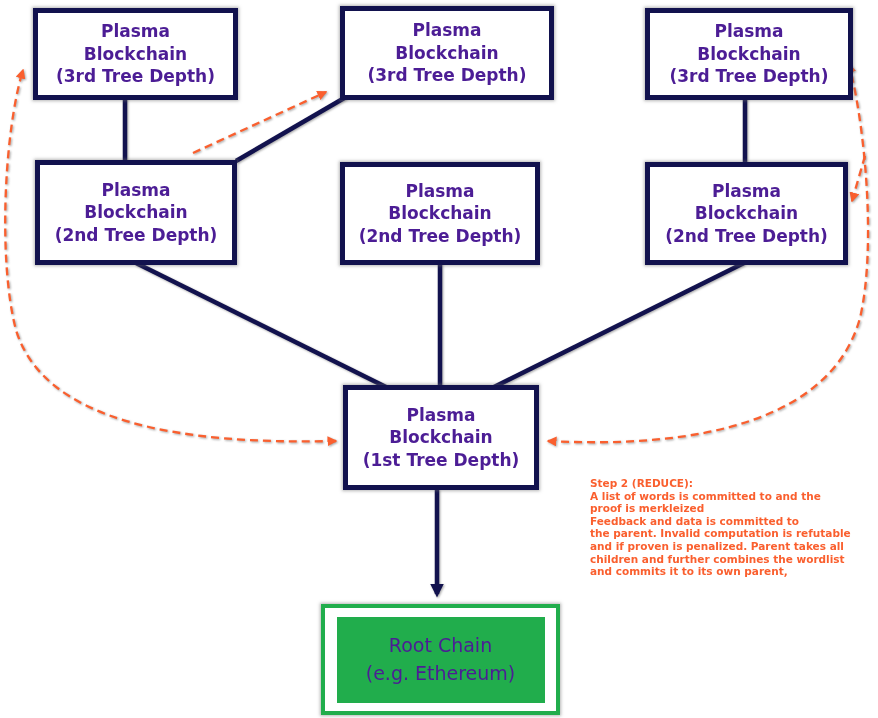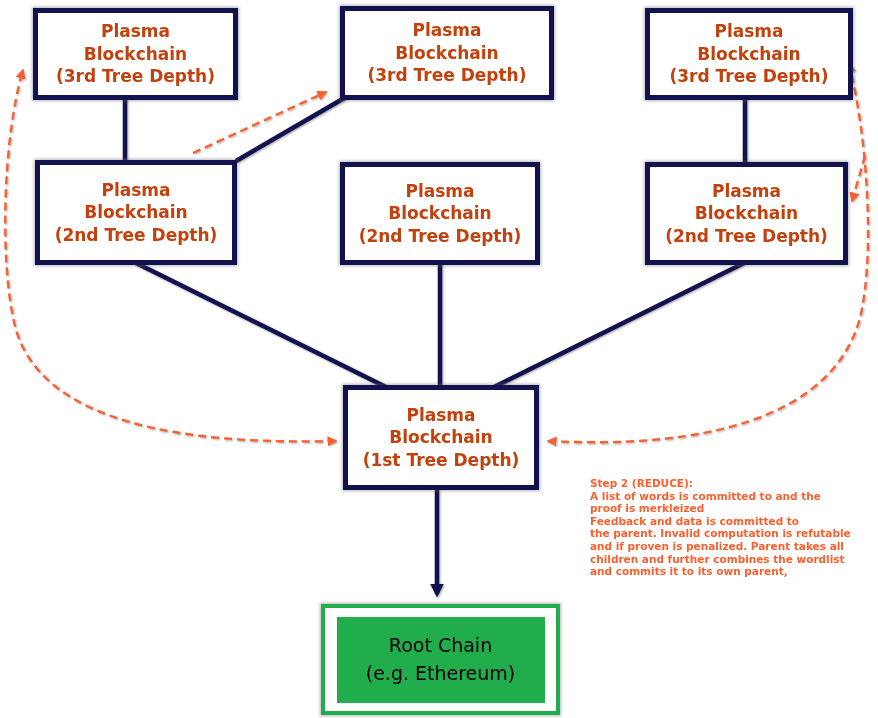--- a/index.html
+++ b/index.html
@@ -7,37 +7,37 @@
   #stage{position:relative;width:878px;height:718px;background:#ffffff;overflow:hidden;}
   svg.wires{position:absolute;left:0;top:0;width:878px;height:718px;pointer-events:none;}
   .wire-shadow{filter:drop-shadow(1px 1px 1px rgba(90,90,90,0.55));}
   .nodebox{
     position:absolute;
     border:5px solid #12124e;
     background:#ffffff;
     box-shadow:0 0 3px 1px rgba(110,110,110,0.5);
     display:flex;align-items:center;justify-content:center;
     text-align:center;
-    color:#c2410c;font-weight:bold;font-size:17px;line-height:1.32;
+    color:#4c1d95;font-weight:bold;font-size:17px;line-height:1.32;
     white-space:pre-line;
     box-sizing:border-box;
   }
   .rootframe{
     position:absolute;
     border:4px solid #21ad4c;
     background:#ffffff;
     box-shadow:0 0 3px 1px rgba(110,110,110,0.5);
     box-sizing:border-box;
     display:flex;align-items:center;justify-content:center;
   }
   .rootinner{
     width:208px;height:86px;
     background:#21ad4c;
     display:flex;align-items:center;justify-content:center;
-    text-align:center;color:#000000;font-size:19px;font-weight:500;
+    text-align:center;color:#4c1d95;font-size:19px;font-weight:500;
     line-height:1.45;white-space:pre-line;
   }
   .note{
     position:absolute;
     color:#fa5f2e;font-weight:bold;font-size:10.5px;line-height:12.6px;
     white-space:pre-line;
   }
 </style>
 </head>
 <body>

